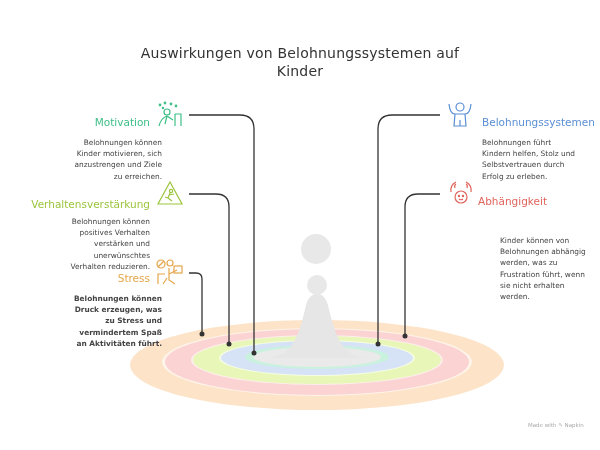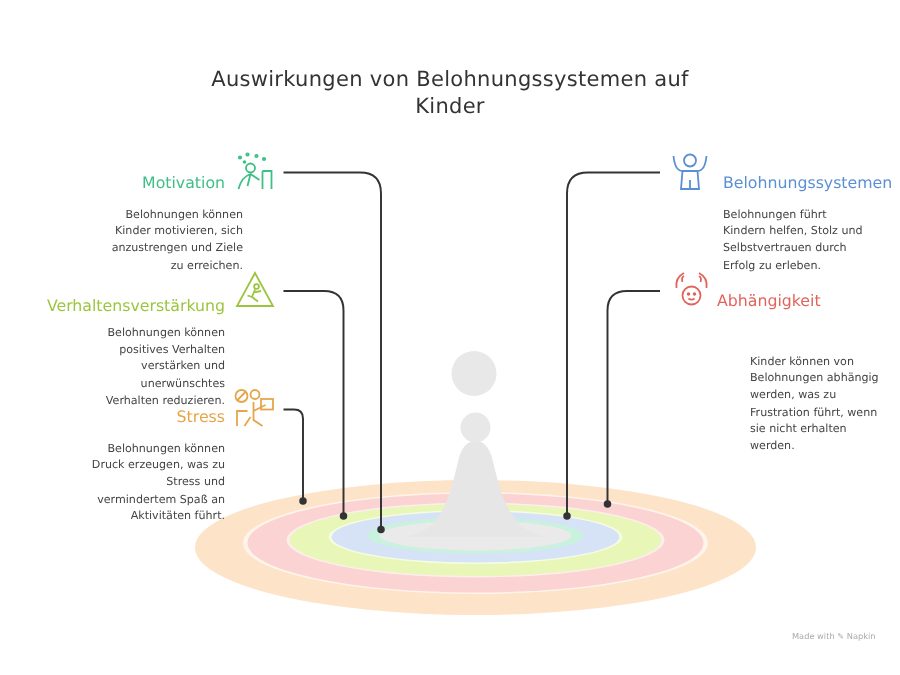--- a/index.html
+++ b/index.html
@@ -79,21 +79,21 @@
 <svg class="icon" style="left:155px;top:258px" width="30" height="28" viewBox="0 0 30 28">
   <g fill="none" stroke="#e5a64a" stroke-width="1.2">
     <circle cx="6" cy="6" r="4"></circle>
       <path d="M3 9 L9 3"></path>
     <circle cx="15" cy="5" r="3"></circle>
     <rect x="19" y="8" width="8" height="7"></rect>
     <path d="M3 26 L3 16 L10 16 M14 10 L14 22 L20 26 M14 16 L22 12 M8 26 L12 20"></path>
   </g>
 </svg>
 <div class="lbl right" style="left: 60px; top: 272px; width: 90px; color: rgb(229, 166, 74);">Stress</div>
-<div class="desc right" style="left:60px;top:293px;width:90px;">Belohnungen können Druck erzeugen, was zu Stress und vermindertem Spaß an Aktivitäten führt.</div>
+<div class="desc right" style="left:72px;top:293px;width:90px;font-weight:bold;">Belohnungen können Druck erzeugen, was zu Stress und vermindertem Spaß an Aktivitäten führt.</div>
 
 <svg class="icon" style="left:446px;top:100px" width="28" height="30" viewBox="0 0 28 30">
   <g fill="none" stroke="#5b8fd4" stroke-width="1.2">
     <circle cx="14" cy="7" r="4"></circle>
     <path d="M3 4 Q4 14 9 14 L19 14 Q24 14 25 4 M9 14 L8 26 L20 26 L19 14 M14 26 L14 20"></path>
   </g>
 </svg>
 <div class="lbl left" style="left: 482px; top: 116px; width: 110px; color: rgb(91, 143, 212);">Belohnungssystemen</div>
 <div class="desc left" style="left:482px;top:137px;width:95px;">Belohnungen führt Kindern helfen, Stolz und Selbstvertrauen durch Erfolg zu erleben.</div>
 

